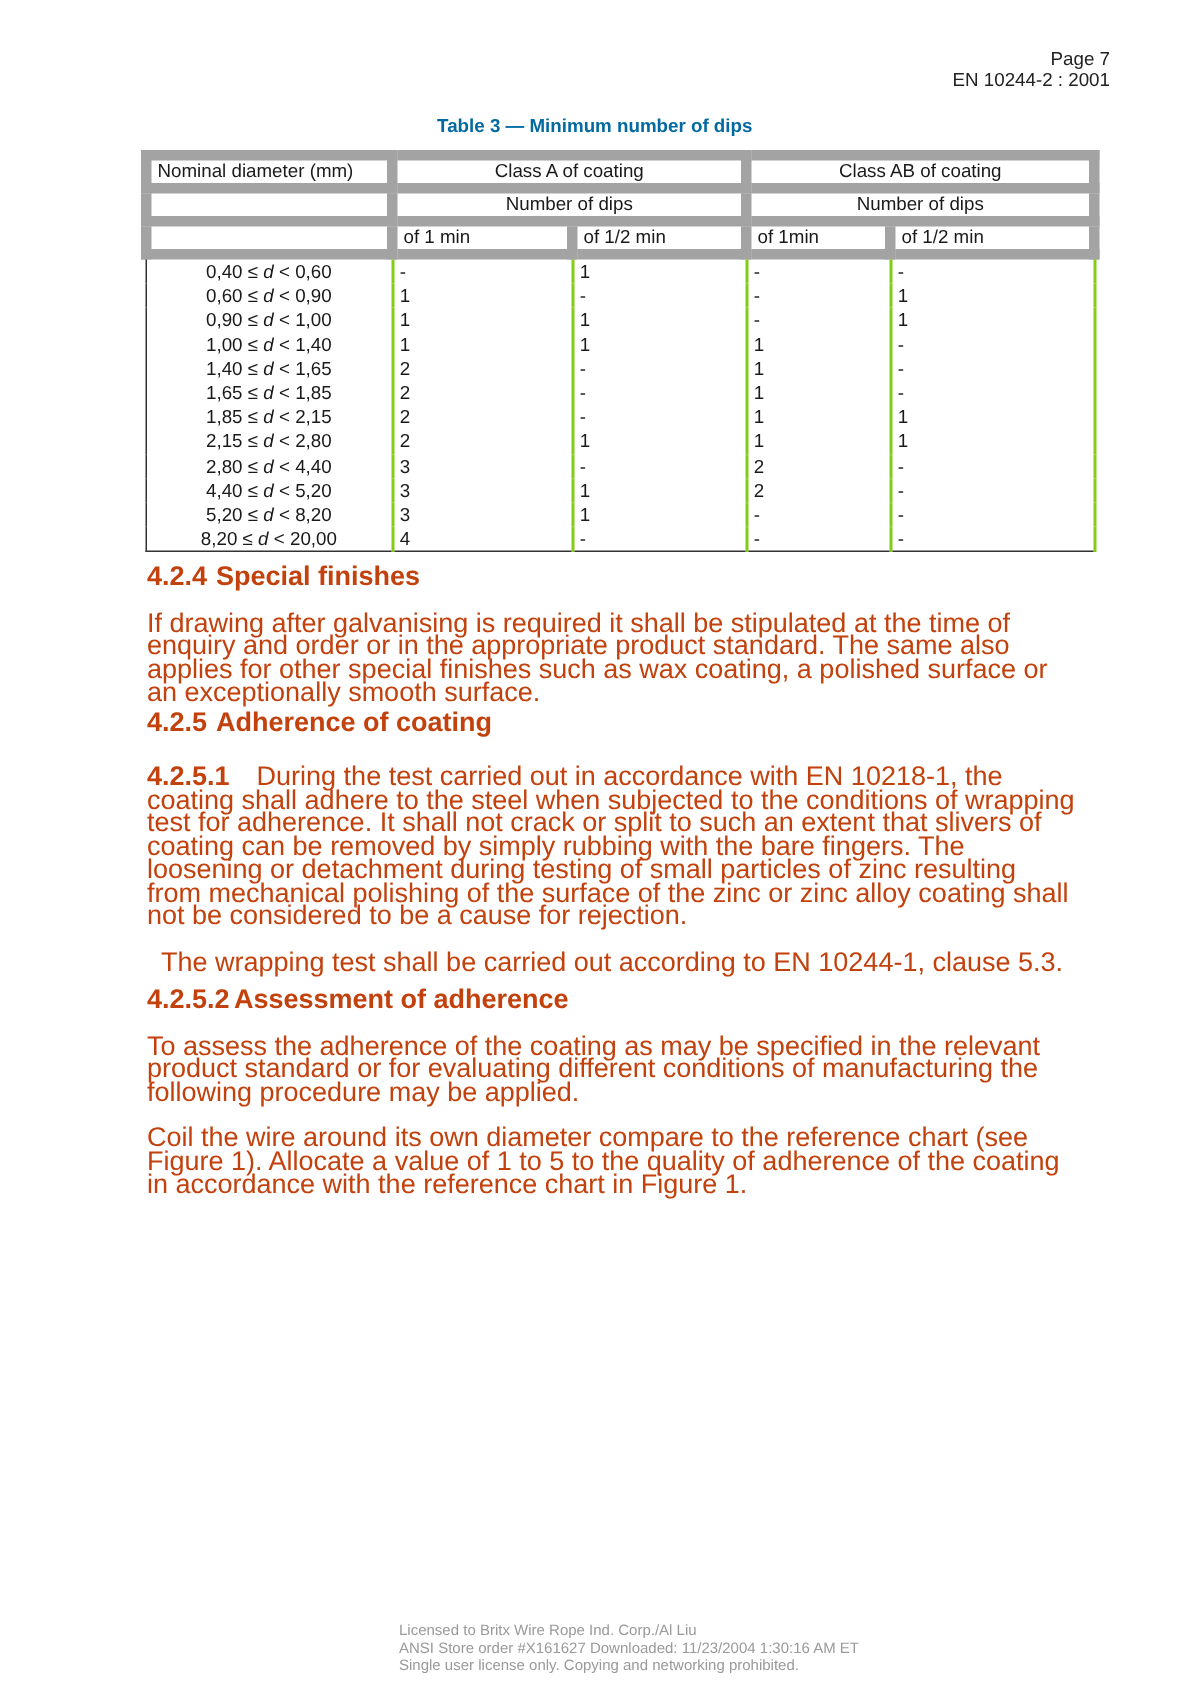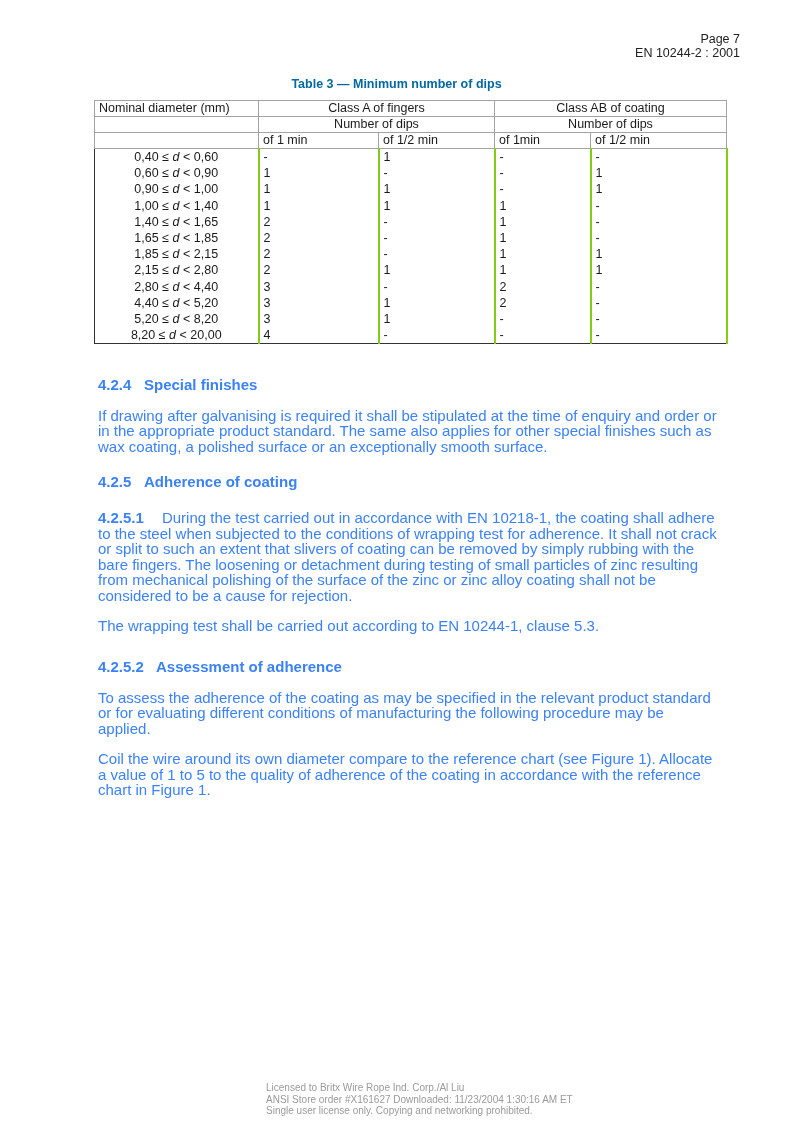--- a/index.html
+++ b/index.html
@@ -22,33 +22,33 @@
   }
   table.dips col.c1 { width: 164px; }
   table.dips col.c2 { width: 120px; }
   table.dips col.c3 { width: 116px; }
   table.dips col.c4 { width: 96px; }
   table.dips col.c5 { width: 136px; }
   table.dips th, table.dips td {
     padding: 0 4px; height: 15px; line-height: 15px; font-weight: normal;
     white-space: nowrap; overflow: hidden;
   }
-  table.dips thead th { border: 1px solid #a3a3a3; }
+  table.dips thead th { border: 7px solid #a3a3a3; }
   table.dips thead th.center { text-align: center; }
   table.dips thead th.left { text-align: left; }
   table.dips tbody td {
     border-left: 1px solid #333; border-right: 2px solid #84cc16;
     height: 16.2px; line-height: 16.2px; padding-top: 0; padding-bottom: 0;
   }
   table.dips tbody tr:last-child td { border-bottom: 1px solid #333; }
   table.dips td.range { text-align: center; }
   table.dips td.val { text-align: left; }
   .range i { font-style: italic; }
 
-  .section { position: absolute; left: 98px; width: 620px; font-size: 15px; line-height: 15.5px; color: #3b82f6; }
+  .section { position: absolute; left: 98px; width: 620px; font-size: 18px; line-height: 15.5px; color: #c2410c; }
   .heading { font-weight: bold; }
   .heading .num { display: inline-block; }
   .para { margin: 0; }
   .inline-num { font-weight: bold; margin-right: 18px; }
 
   .footer {
     position: absolute; left: 266px; top: 1082px; font-size: 10px; line-height: 11.5px; color: #9a9a9a;
   }
 </style>
 </head>
@@ -65,21 +65,21 @@
   <colgroup>
     <col class="c1">
       <col class="c2">
       <col class="c3">
       <col class="c4">
       <col class="c5">
   </colgroup>
   <thead>
     <tr>
       <th class="left">Nominal diameter (mm)</th>
-      <th class="center" colspan="2">Class A of fingers</th>
+      <th class="center" colspan="2">Class A of coating</th>
       <th class="center" colspan="2">Class AB of coating</th>
     </tr>
     <tr>
       <th></th>
       <th class="center" colspan="2">Number of dips</th>
       <th class="center" colspan="2">Number of dips</th>
     </tr>
     <tr>
       <th></th>
       <th class="left">of 1 min</th>
@@ -184,21 +184,21 @@
 </div>
 
 <div class="section" style="top:474px;">
   <div class="heading">
     <span class="num" style="width:46px;">4.2.5</span><span>Adherence of coating</span>
   </div>
 </div>
 
 <div class="section" style="top:510px;">
   <p class="para"><span class="inline-num">4.2.5.1</span><span>During the test carried out in accordance with EN 10218-1, the coating shall adhere to the steel when subjected to the conditions of wrapping test for adherence. It shall not crack or split to such an extent that slivers of coating can be removed by simply rubbing with the bare fingers. The loosening or detachment during testing of small particles of zinc resulting from mechanical polishing of the surface of the zinc or zinc alloy coating shall not be considered to be a cause for rejection.</span></p>
-  <p class="para" style="margin-top:15px;">The wrapping test shall be carried out according to EN 10244-1, clause 5.3.</p>
+  <p class="para" style="margin-top:15px;text-align:center;">The wrapping test shall be carried out according to EN 10244-1, clause 5.3.</p>
 </div>
 
 <div class="section" style="top:659px;">
   <div class="heading">
     <span class="num" style="width:58px;">4.2.5.2</span><span>Assessment of adherence</span>
   </div>
   <p class="para" style="margin-top:15px;">To assess the adherence of the coating as may be specified in the relevant product standard or for evaluating different conditions of manufacturing the following procedure may be applied.</p>
   <p class="para" style="margin-top:15px;">Coil the wire around its own diameter compare to the reference chart (see Figure 1). Allocate a value of 1 to 5 to the quality of adherence of the coating in accordance with the reference chart in Figure 1.</p>
 </div>
 

